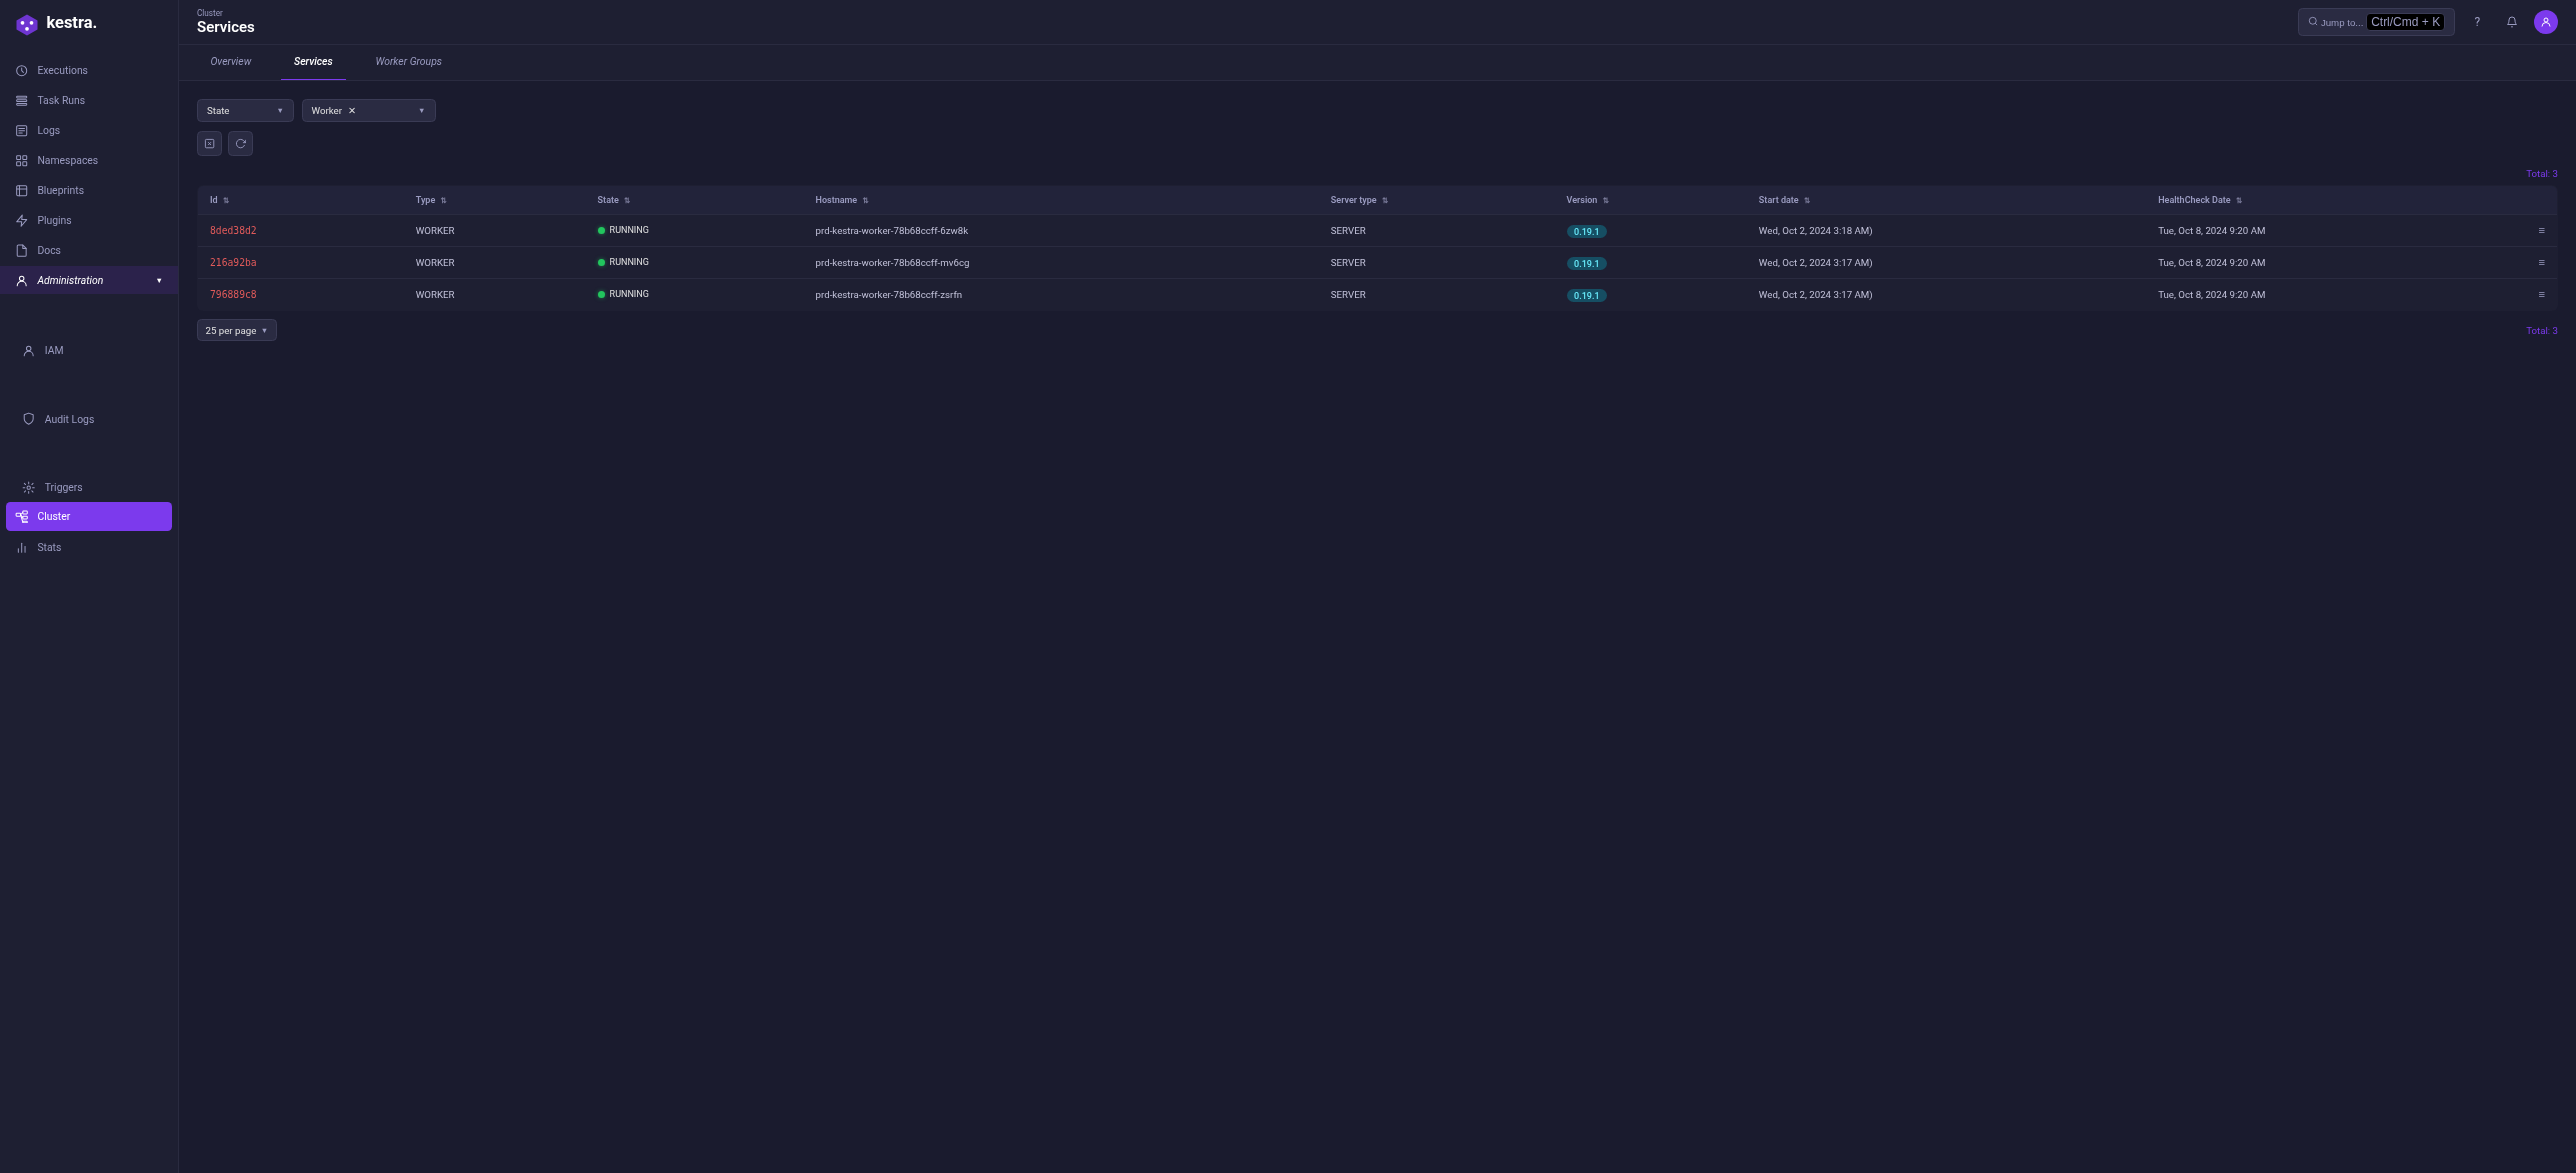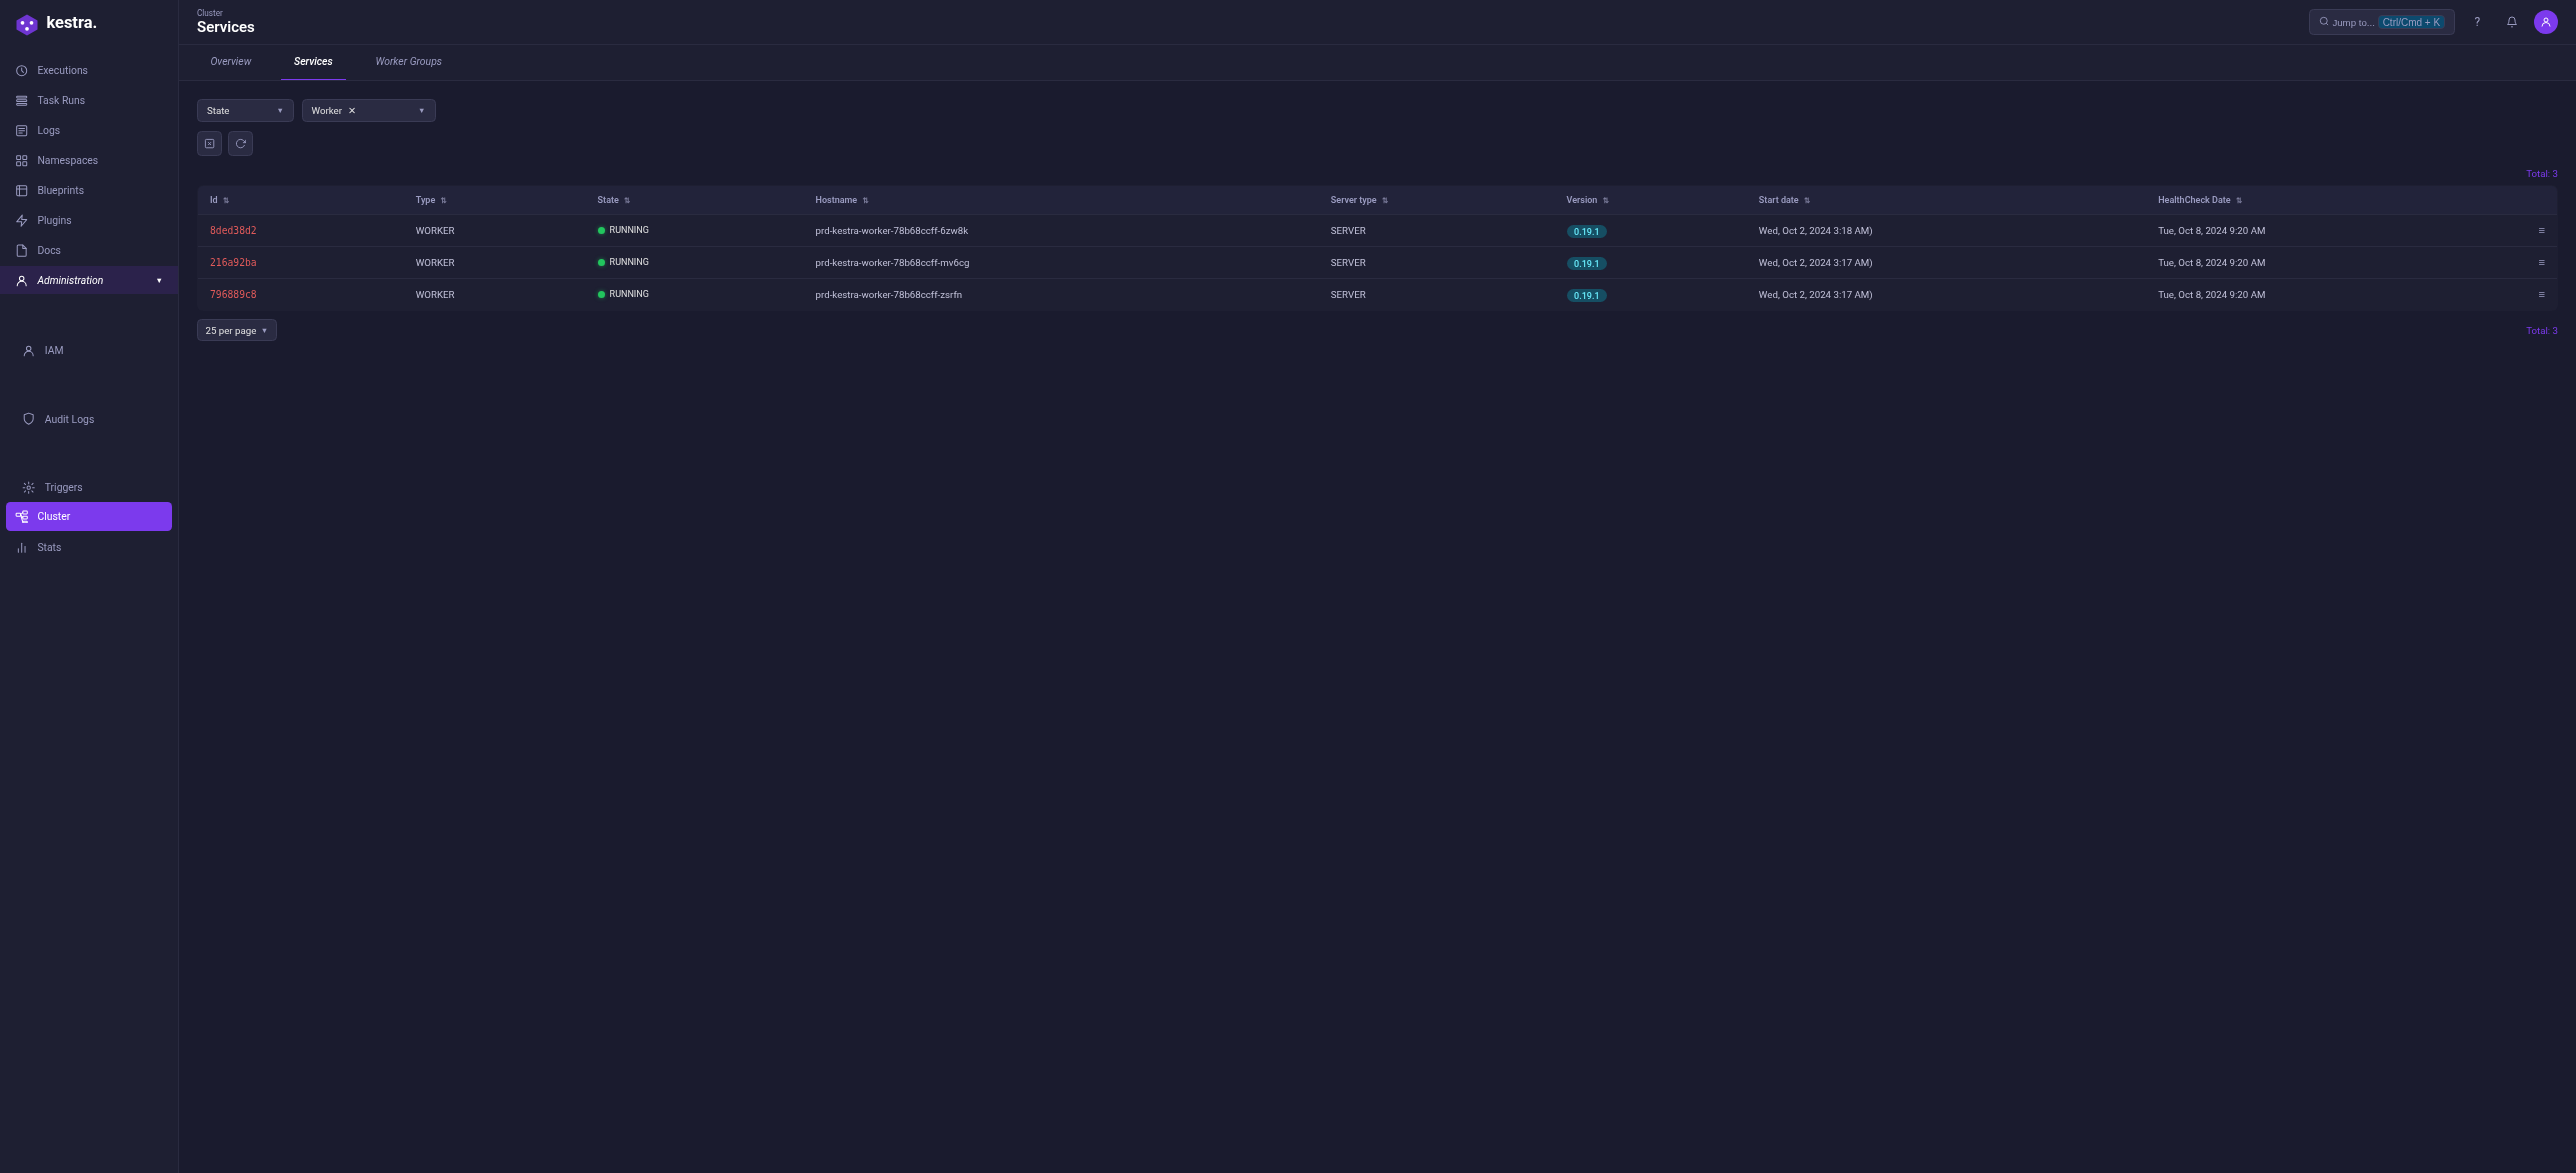--- a/index.html
+++ b/index.html
@@ -145,22 +145,22 @@
       gap: 3px;
       background: #2a2b42;
       border: 0.7px solid #3a3b55;
       border-radius: 4.5px;
       padding: 4.5px 9px;
       cursor: pointer;
       color: #9a9bc0;
       font-size: 9.7px;
     }
     .kbd {
-      font-size: 10px;
-      background: #0c4a6e;
+      font-size: 12px;
+      background: #000000;
       border: 0.7px solid #3a3b55;
       border-radius: 4px;
       padding: 0.7px 3.7px;
       color: #9a9bc0;
     }
     .icon-btn {
       width: 24px;
       height: 24px;
       display: flex;
       align-items: center;

